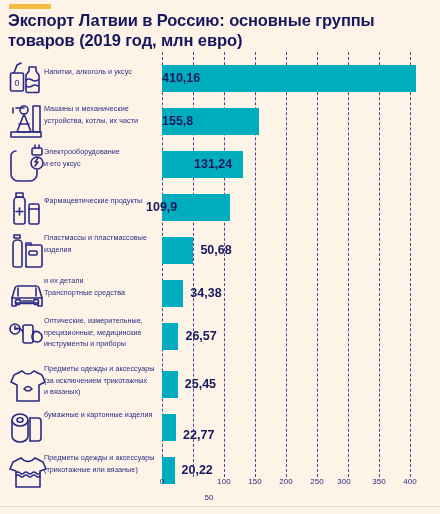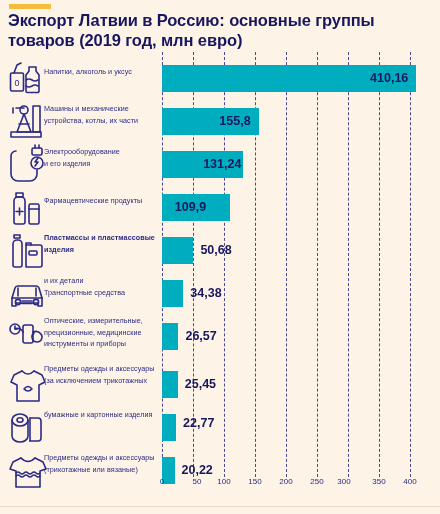--- a/index.html
+++ b/index.html
@@ -119,21 +119,20 @@
   .bar-value {
     position: absolute;
     font-size: 12.5px;
     font-weight: bold;
     color: #17175f;
     height: 27px;
     line-height: 27px;
     white-space: nowrap;
   }
   .bar-value.inside {
-    text-align: right;
   }
 
   
   #axis {
     position: absolute;
     left: 162px;
     top: 477px;
     width: 248px;
     height: 16px;
   }
@@ -219,24 +218,24 @@
               <path d="M8 8 a5 5 0 0 0 -5 5 v18 a7 7 0 0 0 7 7 h12 a7 7 0 0 0 7 -7 v-4"></path>
               <circle cx="29" cy="20" r="6"></circle>
               <path d="M30 15 l-3 4 h3 l-3 4"></path>
               <rect x="24" y="5" width="10" height="7" rx="1.5"></rect>
               <path d="M27 5 v-3"></path>
               <path d="M31 5 v-3"></path>
             </svg>
           </div>
           <div class="row-label" style="top: 3px;">
             <div>Электрооборудование</div>
-            <div>и его изделия</div>
+            <div>и его уксус</div>
           </div>
           <div class="bar" style="left: 162px; top: 8px; width: 81.3688px; background: rgb(0, 173, 191);"></div>
-          <div class="bar-value inside" style="top: 8px; left: 168px; width: 73.3688px;">131,24</div>
+          <div class="bar-value inside" style="top: 8px; left: 162px; width: 73.3688px; padding-left: 32px;">131,24</div>
         </div>
         <div class="row" style="top: 134px;">
           <div class="row-icon">
             <svg width="40" height="44" viewBox="0 0 40 44" fill="none" stroke="#2b2b85" stroke-width="1.6" stroke-linejoin="round" stroke-linecap="round">
               <rect x="8" y="7" width="7" height="4"></rect>
               <path d="M6 15 a4 4 0 0 1 4 -4 h3 a4 4 0 0 1 4 4 v21 a2 2 0 0 1 -2 2 h-7 a2 2 0 0 1 -2 -2 z"></path>
               <path d="M11.5 22 v7 M8 25.5 h7"></path>
               <rect x="21" y="18" width="10" height="20" rx="1.5"></rect>
               <path d="M21 23 h10"></path>
             </svg>
@@ -250,21 +249,21 @@
         <div class="row" style="top: 177px;">
           <div class="row-icon">
             <svg width="40" height="44" viewBox="0 0 40 44" fill="none" stroke="#2b2b85" stroke-width="1.6" stroke-linejoin="round" stroke-linecap="round">
               <rect x="6" y="6" width="6" height="3"></rect>
               <path d="M5 15 a4 4 0 0 1 4 -4 h1 a4 4 0 0 1 4 4 v21 a2 2 0 0 1 -2 2 h-5 a2 2 0 0 1 -2 -2 z"></path>
               <path d="M18 16 h14 a2 2 0 0 1 2 2 v18 a2 2 0 0 1 -2 2 h-14 z"></path>
               <path d="M18 16 v-2 h5 v2"></path>
               <rect x="21" y="22" width="8" height="4" rx="1"></rect>
             </svg>
           </div>
-          <div class="row-label" style="top: 3px; font-weight: bold;">
+          <div class="row-label" style="top: 3px;">
             <div>Пластмассы и пластмассовые</div>
             <div>изделия</div>
           </div>
           <div class="bar" style="left: 162px; top: 8px; width: 31.4216px; background: rgb(0, 173, 191);"></div>
           <div class="bar-value" style="top: 8px; left: 200.422px;">50,68</div>
         </div>
         <div class="row" style="top: 220px;">
           <div class="row-icon">
             <svg width="40" height="44" viewBox="0 0 40 44" fill="none" stroke="#2b2b85" stroke-width="1.6" stroke-linejoin="round" stroke-linecap="round">
               <path d="M4 26 v8 h4 v-3 h22 v3 h4 v-8"></path>
@@ -304,39 +303,40 @@
           <div class="row-icon">
             <svg width="40" height="44" viewBox="0 0 40 44" fill="none" stroke="#2b2b85" stroke-width="1.6" stroke-linejoin="round" stroke-linecap="round">
               <path d="M14 8 L6 12 L3 19 l6 3 v16 h22 v-16 l6 -3 l-3 -7 l-8 -4"></path>
               <path d="M14 8 q6 6 12 0"></path>
               <path d="M16 26 q4 -5 8 0 q-4 4 -8 0 z"></path>
             </svg>
           </div>
           <div class="row-label" style="top: 0px;">
             <div>Предметы одежды и аксессуары</div>
             <div>(за исключением трикотажных</div>
+            <div>и вязаных)</div>
           </div>
           <div class="bar" style="left: 162px; top: 8px; width: 15.779px; background: rgb(0, 173, 191);"></div>
           <div class="bar-value" style="top: 8px; left: 184.779px;">25,45</div>
         </div>
         <div class="row" style="top: 354px;">
           <div class="row-icon">
             <svg width="40" height="44" viewBox="0 0 40 44" fill="none" stroke="#2b2b85" stroke-width="1.6" stroke-linejoin="round" stroke-linecap="round">
               <ellipse cx="12" cy="14" rx="8" ry="6"></ellipse>
               <ellipse cx="12" cy="14" rx="3" ry="2.2"></ellipse>
               <path d="M4 14 v16 a8 6 0 0 0 16 0 v-16"></path>
               <path d="M22 12 h8 a3 3 0 0 1 3 3 v17 a3 3 0 0 1 -3 3 h-8"></path>
               <path d="M22 12 v23"></path>
             </svg>
           </div>
           <div class="row-label" style="top: 3px;">
             <div>бумажные и картонные изделия</div>
           </div>
           <div class="bar" style="left: 162px; top: 8px; width: 14.1174px; background: rgb(0, 173, 191);"></div>
-          <div class="bar-value" style="top: 4px; left: 183.117px;">22,77</div>
+          <div class="bar-value" style="top: 16px; left: 183.117px;">22,77</div>
         </div>
         <div class="row" style="top: 397px;">
           <div class="row-icon">
             <svg width="40" height="44" viewBox="0 0 40 44" fill="none" stroke="#2b2b85" stroke-width="1.6" stroke-linejoin="round" stroke-linecap="round">
               <path d="M13 9 L5 13 L2 20 l6 2 v16 h24 v-16 l6 -2 l-3 -7 l-8 -4"></path>
               <path d="M13 9 q7 7 14 0"></path>
               <path d="M8 24 q2 -2 4 0 t4 0 t4 0 t4 0 t4 0 t4 0"></path>
               <path d="M8 27 q2 -2 4 0 t4 0 t4 0 t4 0 t4 0 t4 0"></path>
             </svg>
           </div>
@@ -345,21 +345,21 @@
             <div>(трикотажные или вязаные)</div>
           </div>
           <div class="bar" style="left: 162px; top: 8px; width: 12.5364px; background: rgb(0, 173, 191);"></div>
           <div class="bar-value" style="top: 8px; left: 181.536px;">20,22</div>
         </div>
       </div>
   </div>
 
   <div id="axis">
       <div class="tick-label" style="left: 0px;">0</div>
-      <div class="tick-label" style="left: 35px;">50</div>
+      <div class="tick-label" style="left: 47px; margin-top: 16px;">50</div>
       <div class="tick-label" style="left: 62px;">100</div>
       <div class="tick-label" style="left: 93px;">150</div>
       <div class="tick-label" style="left: 124px;">200</div>
       <div class="tick-label" style="left: 155px;">250</div>
       <div class="tick-label" style="left: 182px;">300</div>
       <div class="tick-label" style="left: 217px;">350</div>
       <div class="tick-label" style="left: 248px;">400</div>
     </div>
   <div id="footer-rule"></div>
 

